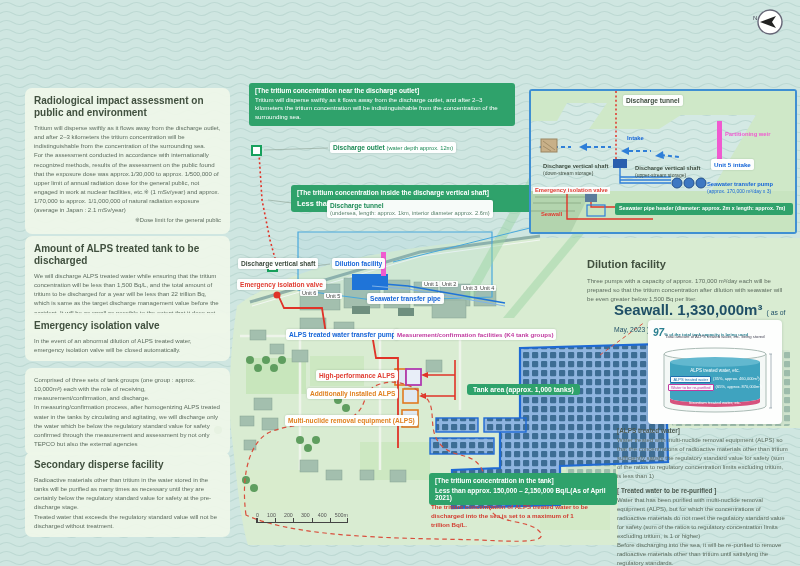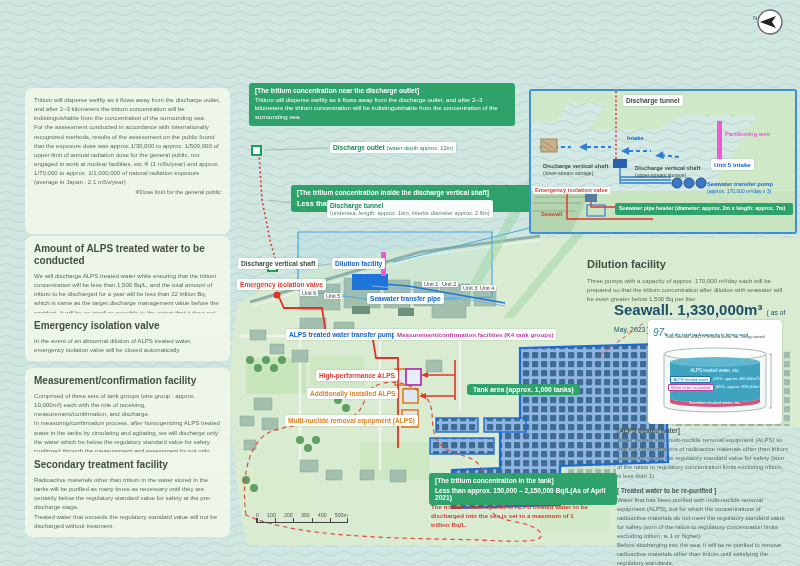--- a/index.html
+++ b/index.html
@@ -43,21 +43,21 @@
   
   .rp-h{font-size:11px;font-weight:bold;color:#41503f;}
   .rp-b{font-size:6.1px;line-height:1.5;color:#5c6b5e;}
   .storage{font-size:15px;font-weight:bold;color:#1f4f66;}
   .storage .dt{font-size:6.8px;font-weight:normal;color:#1f4f66;}
   .defs .dh{font-size:6.4px;font-weight:bold;color:#4d5a50;margin:0 0 2px;}
   .defs .db{font-size:6px;line-height:1.5;color:#5c6b5e;margin:0 0 6px;}
   
   .tankpanel{left:648px;top:320px;width:134px;height:104px;background:#fdfefd;border-radius:4px;
              box-shadow:0 0 3px rgba(40,70,60,.2);}
-  .pct{font-style:italic;color:#2a7f8f;font-size:10px;font-weight:normal;}
+  .pct{font-style:italic;color:#2a7f8f;font-size:10px;font-weight:bold;}
   .pctnote{font-size:4.3px;color:#2a7f8f;font-weight:bold;}
   .tanksub{font-size:4.2px;color:#445;text-align:center;line-height:1.3;}
   .cyl-t{position:absolute;width:100%;text-align:center;color:#fff;}
   .chiprow{position:absolute;display:flex;gap:2px;justify-content:center;width:100%;}
   .chip{border:1px solid;background:rgba(255,255,255,.95);font-size:4px;padding:0 2px;border-radius:1px;}
   .chipval{font-size:4px;color:#fff;}
   
   .scalebar{left:256px;top:512px;width:92px;}
   .scalebar .ticks{display:flex;justify-content:space-between;font-size:5.3px;color:#555;}
   .scalebar .bar{height:4px;border-bottom:1.6px solid #444;border-left:1px solid #444;border-right:1px solid #444;
@@ -189,39 +189,39 @@
   </svg>
 
   <svg class="abs" width="40" height="34" style="left:746px;top:5px">
     <circle cx="24" cy="17" r="12" fill="#fff" stroke="#667" stroke-width="1.4"></circle>
     <polygon points="30,11 14,17 30,23 26,17" fill="#222"></polygon>
     <text x="7" y="15" font-size="6" fill="#445">N</text>
   </svg>
 
 
   <div class="abs panel" style="top:88px;height:146px">
+    <h3>Radiological impact assessment on public and environment</h3>
     <p class="pre">Tritium will disperse swiftly as it flows away from the discharge outlet, and after 2–3 kilometers the tritium concentration will be indistinguishable from the concentration of the surrounding sea.
 For the assessment conducted in accordance with internationally recognized methods, results of the assessment on the public found that the exposure dose was approx.1/30,000 to approx. 1/500,000 of upper limit of annual radiation dose for the general public, not engaged in work at nuclear facilities, etc.※ (1 mSv/year) and approx. 1/70,000 to approx. 1/1,000,000 of natural radiation exposure (average in Japan : 2.1 mSv/year)</p>
     <div class="note">※Dose limit for the general public</div>
   </div>
   <div class="abs panel" style="top:236px">
-    <h3>Amount of ALPS treated water to be conducted</h3>
+    <h3>Amount of ALPS treated tank to be discharged</h3>
     <p class="pre">We will discharge ALPS treated water while ensuring that the tritium concentration will be less than 1,500 Bq/L, and the total amount of tritium to be discharged for a year will be less than 22 trillion Bq, which is same as the target discharge management value before the accident. It will be as small as possible to the extent that it does not interfere with decommissioning.</p>
   </div>
   <div class="abs panel" style="top:313px">
     <h3>Emergency isolation valve</h3>
     <p class="pre">In the event of an abnormal dilution of ALPS treated water, emergency isolation valve will be closed automatically.</p>
   </div>
   <div class="abs panel" style="top:368px">
-    <h3>Measurement/confirmation facility</h3>
     <p class="pre">Comprised of three sets of tank groups (one group : approx. 10,000m³) each with the role of receiving, measurement/confirmation, and discharge.
 In measuring/confirmation process, after homogenizing ALPS treated water in the tanks by circulating and agitating, we will discharge only the water which be below the regulatory standard value for safety confirmed through the measurement and assessment by not only TEPCO but also the external agencies</p>
   </div>
   <div class="abs panel" style="top:452px">
-    <h3>Secondary treatment facility</h3>
+    <h3>Secondary disperse facility</h3>
     <p class="pre">Radioactive materials other than tritium in the water stored in the tanks will be purified as many times as necessary until they are certainly below the regulatory standard value for safety at the pre-discharge stage.
 Treated water that exceeds the regulatory standard value will not be discharged without treatment.</p>
   </div>
 
   <div class="abs gbox" style="left:249px;top:83px;width:266px">
     <div class="hd">[The tritium concentration near the discharge outlet]</div>
     <div class="bd">Tritium will disperse swiftly as it flows away from the discharge outlet, and after 2–3 kilometers the tritium concentration will be indistinguishable from the concentration of the surrounding sea.</div>
   </div>
   <div class="abs gbox" style="left:291px;top:185px;width:268px">
     <div class="hd">[The tritium concentration inside the discharge vertical shaft]</div>

